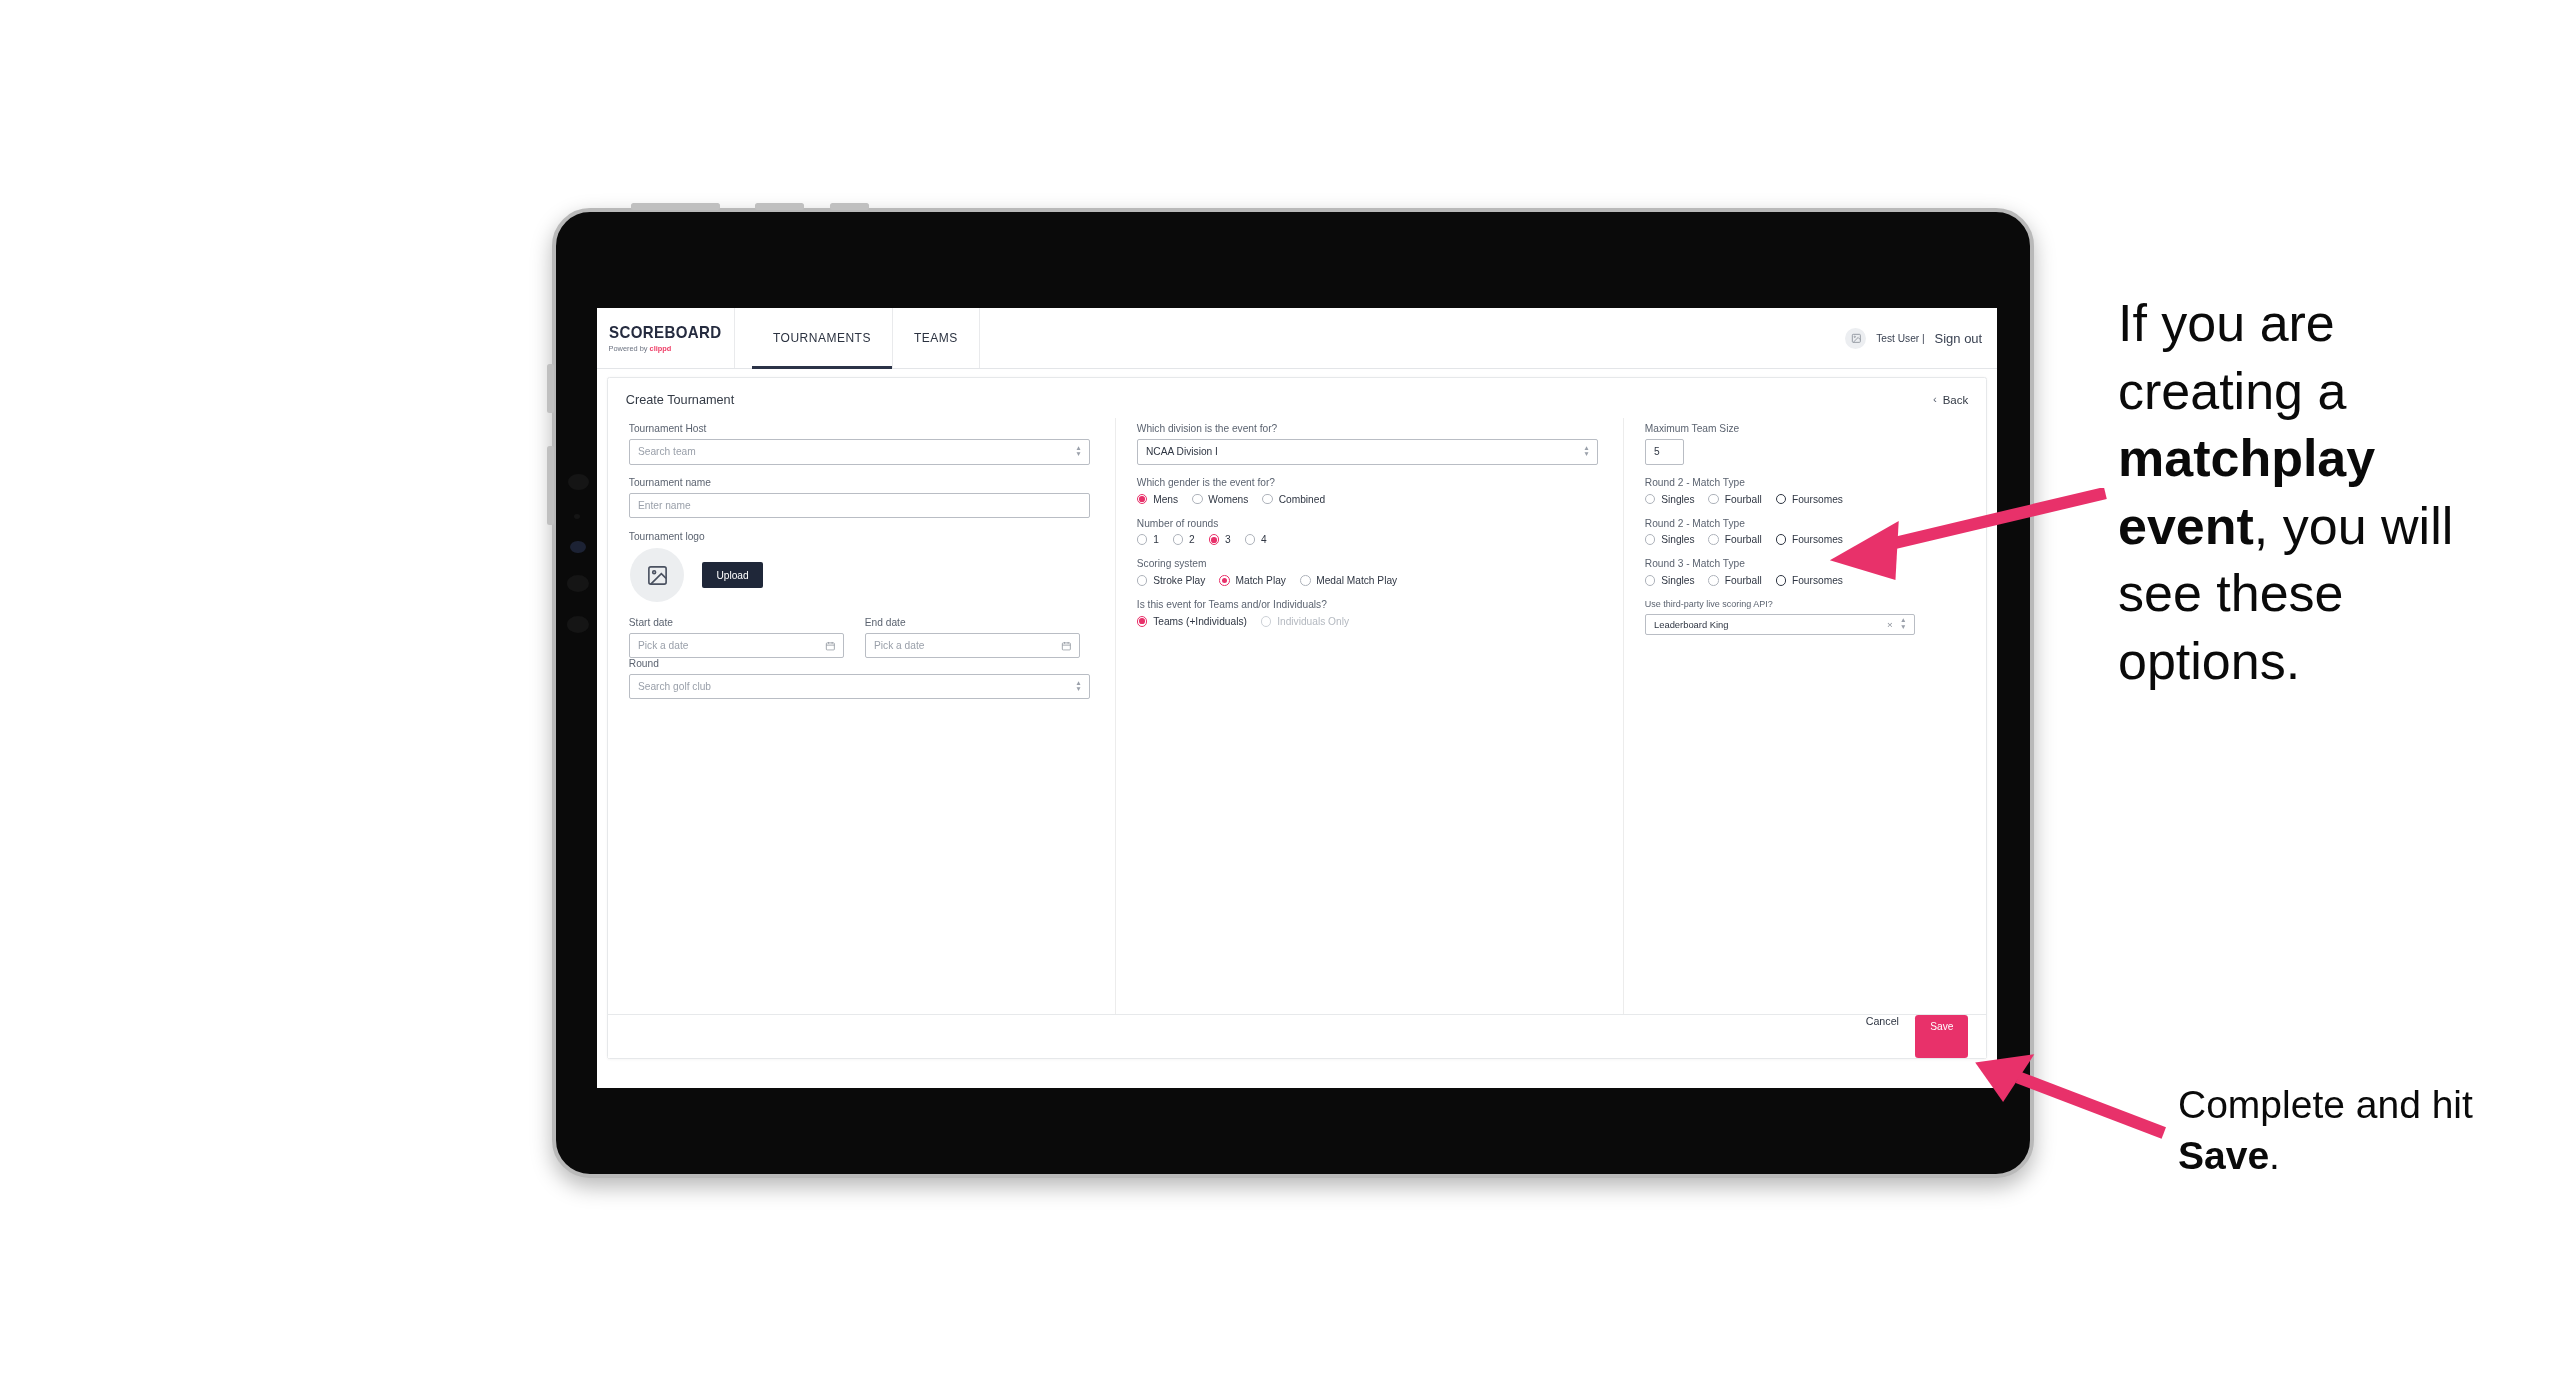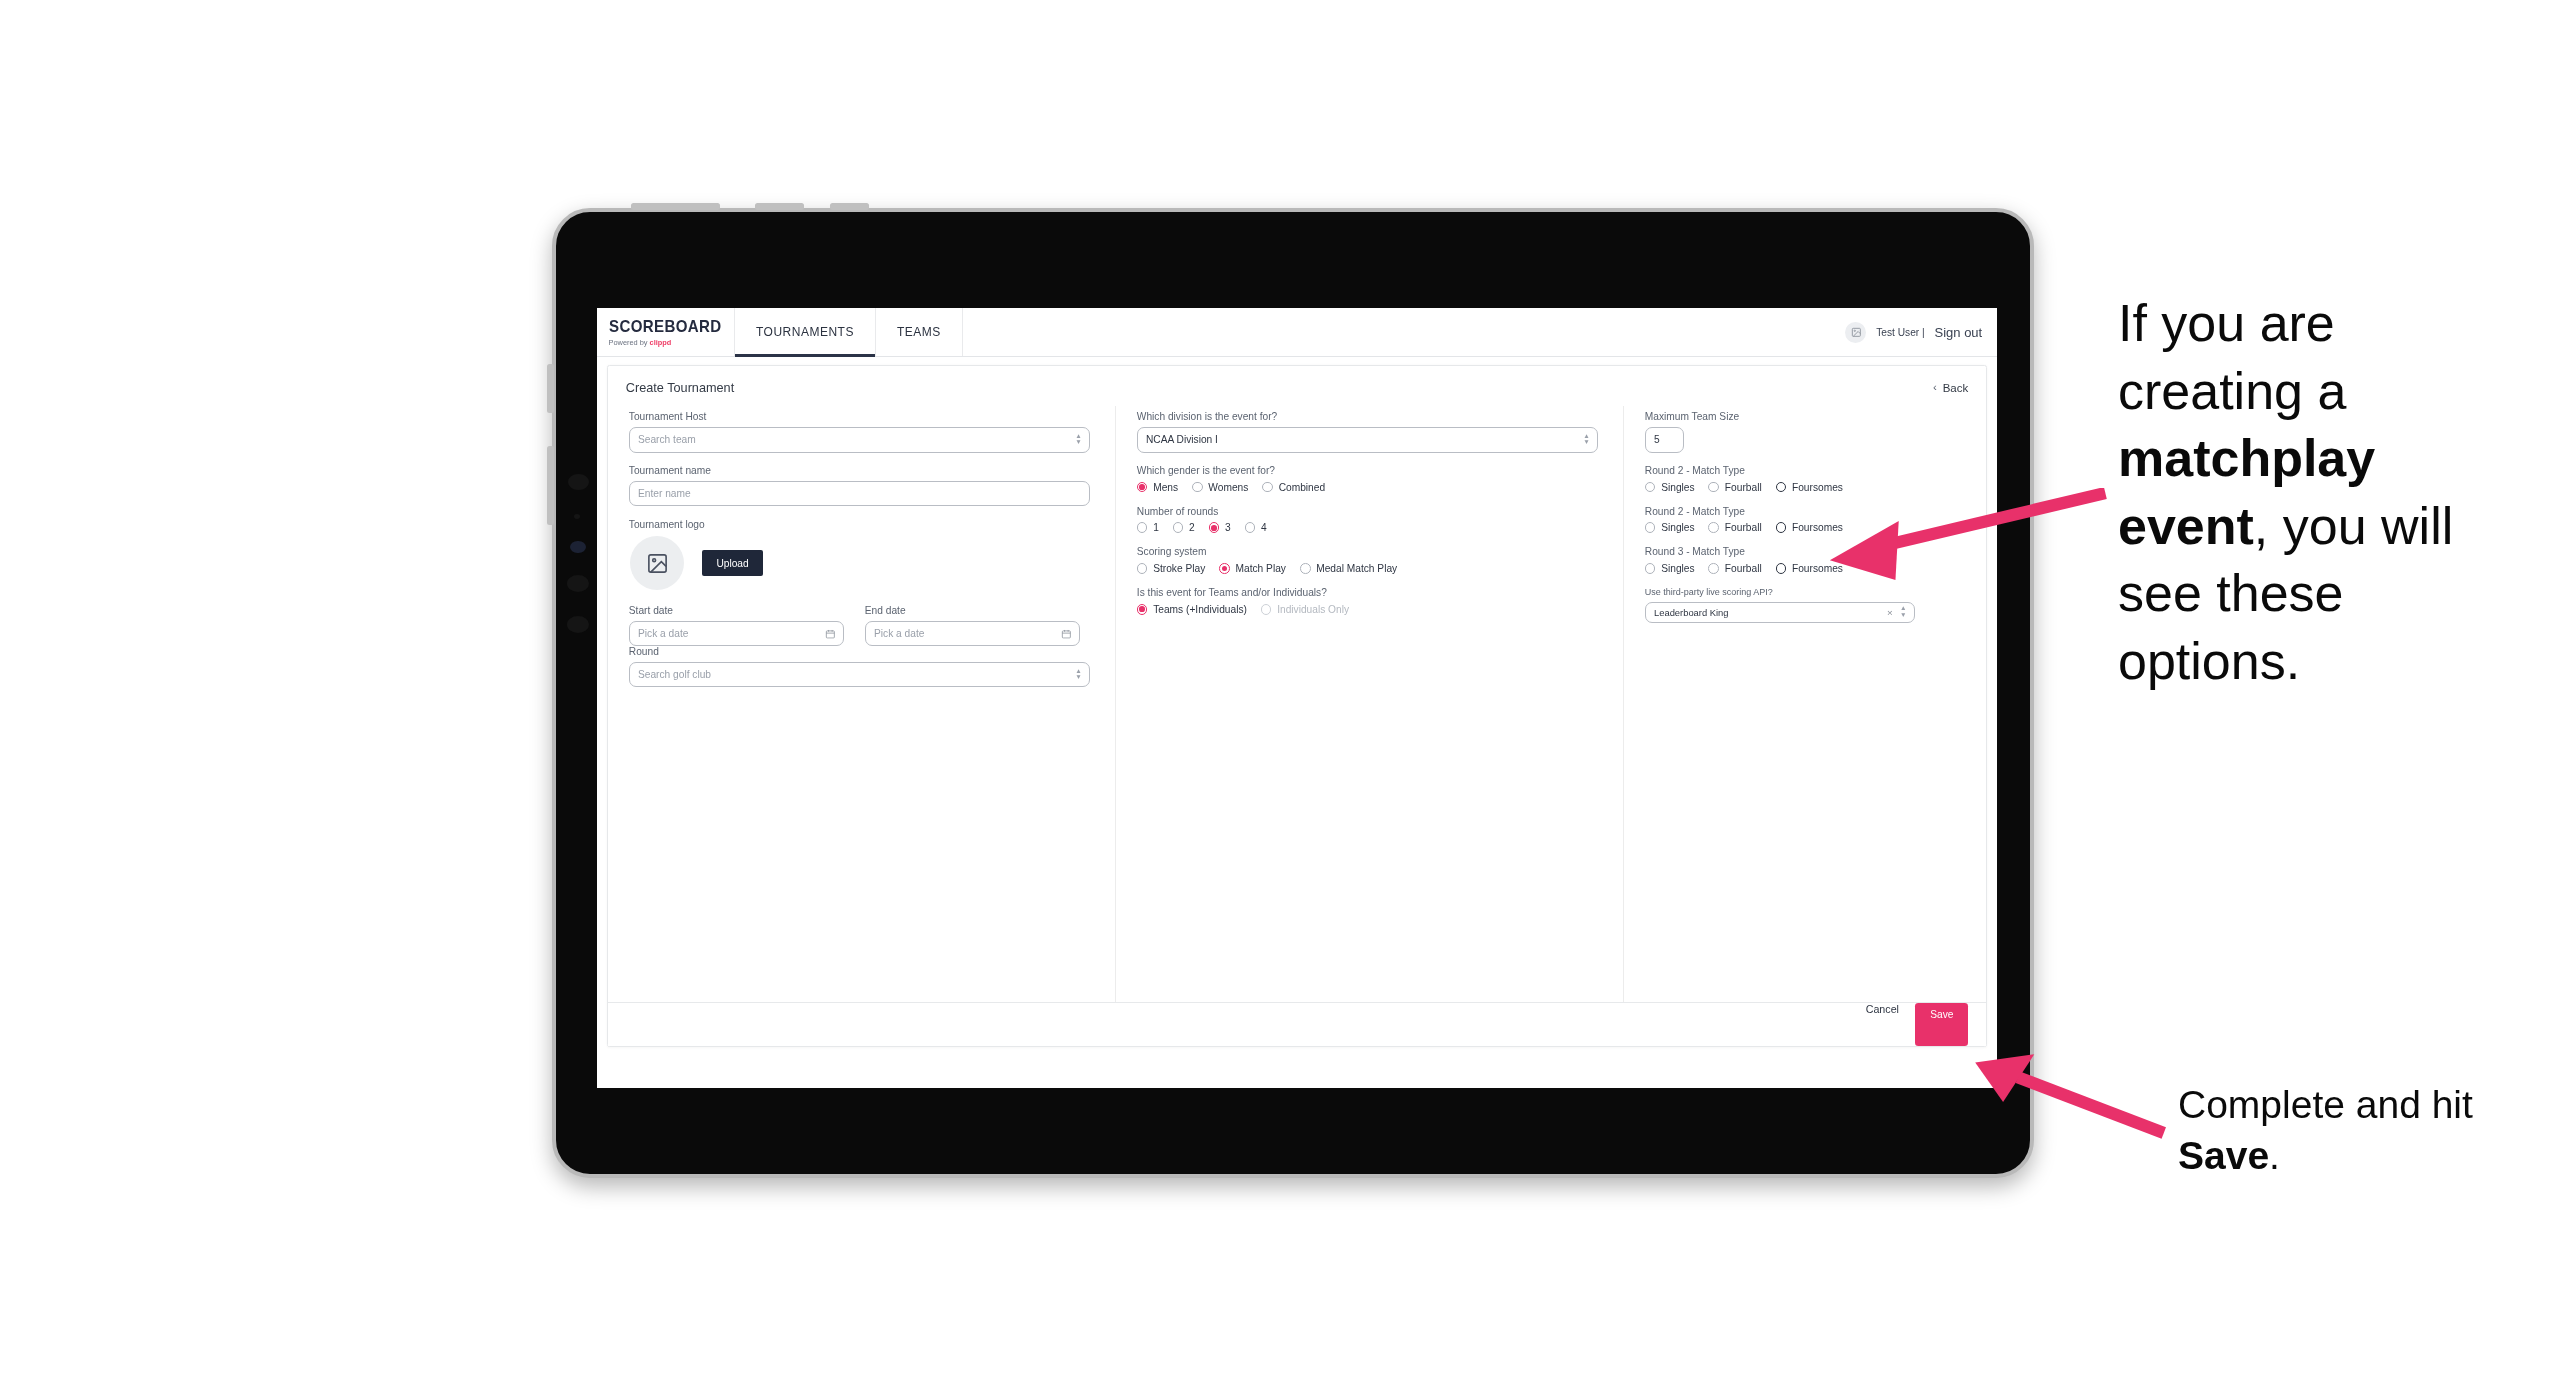--- a/index.html
+++ b/index.html
@@ -42,23 +42,24 @@
   .app {
     position: absolute; left: 41px; top: 96px;
     width: 1400px; height: 780px;
     background: #ffffff;
     overflow: hidden;
   }
 
   
   .topnav {
     display: flex; align-items: stretch;
-    height: 49px; background: #fff;
+    height: 61px; background: #fff;
     border-bottom: 0.8px solid #e3e5e8;
     position: relative;
+    gap: 17px;
   }
   .brand {
     width: 138px; display:flex; flex-direction:column; justify-content:center;
     padding-left: 11.5px; border-right: 0.8px solid #e9eaec;
   }
   .brand-title {
     font-size: 16.4px; font-weight: 700; letter-spacing: 0.4px;
     color: #252b3f; font-family: "Liberation Sans", sans-serif;
     transform: scaleX(.92); transform-origin: left center;
   }
@@ -107,21 +108,21 @@
   .columns { display:flex; flex:1; min-height:0; }
   .col { padding: 4.9px 24.6px 0 21px; position:relative; }
   .col.c1 { width: 508px; border-right:0.8px solid #ececec; }
   .col.c2 { width: 508px; border-right:0.8px solid #ececec; }
   .col.c3 { flex:1; }
 
   .field { margin-bottom: 12.3px; }
   .flabel { font-size: 10.2px; color: #5b6370; margin-bottom: 4.9px; display:block; }
   .input {
     width: 100%; height: 25.4px;
-    border:0.8px solid #b9bdc4; border-radius:7px;
+    border:0.8px solid #b9bdc4; border-radius:2px;
     background:#fff;
     display:flex; align-items:center; padding: 0 8.2px;
     font-size: 10.2px; color:#9aa0aa; position:relative;
   }
   .input.value { color:#2f3643; }
   .input .spin {
     position:absolute; right:7.4px; top:50%; transform:translateY(-50%);
     display:flex; flex-direction:column; gap:1.6px; color:#9aa0aa;
   }
   .input .spin span { font-size:6.6px; line-height:4.9px; }

